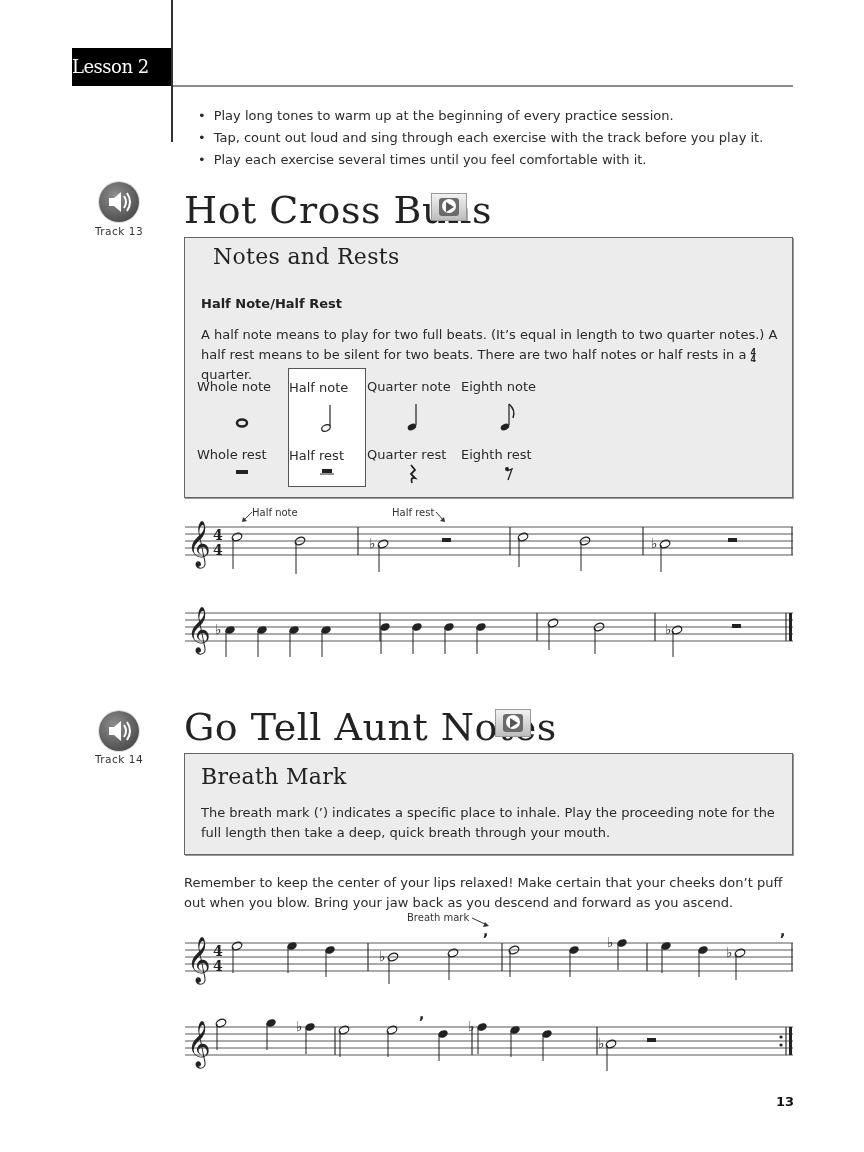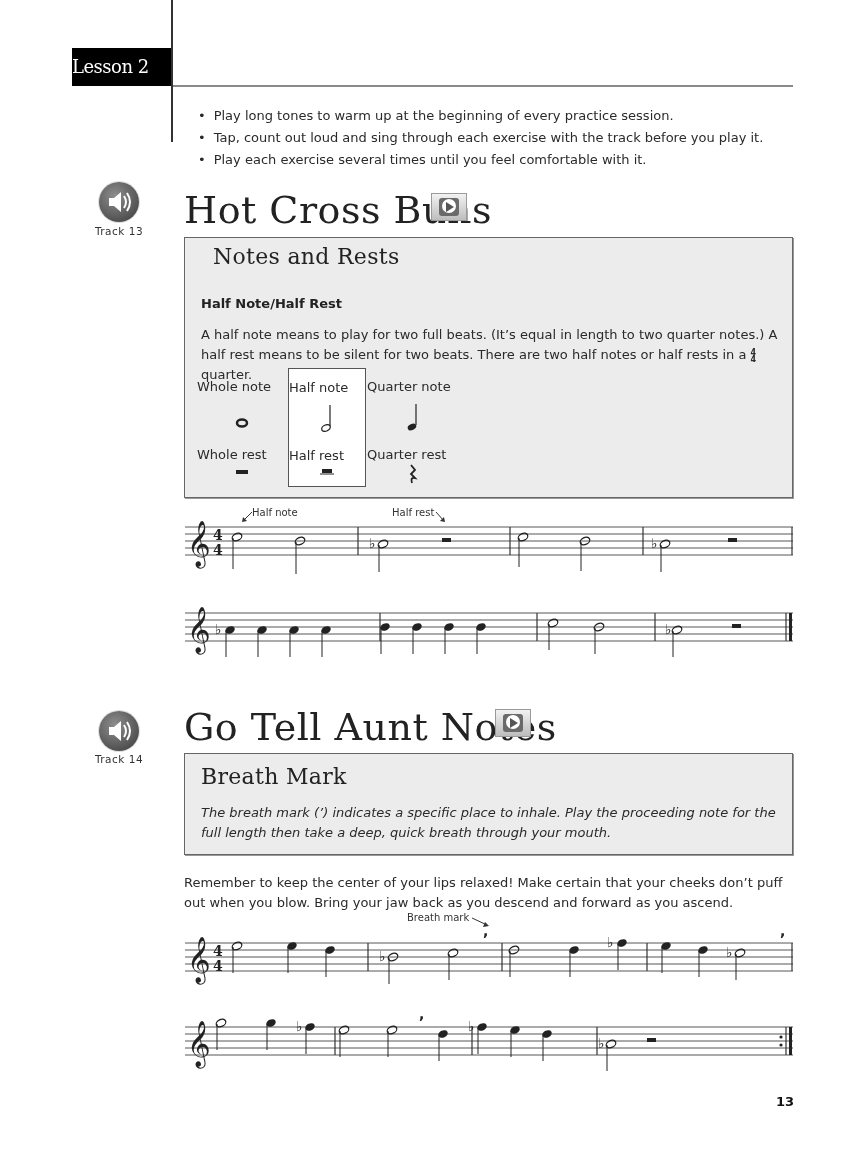--- a/index.html
+++ b/index.html
@@ -95,20 +95,33 @@
     <div class="lbl1">Quarter note</div>
     <svg style="top:34px" width="14" height="30">
         <line x1="10" y1="2" x2="10" y2="23" stroke="#222" stroke-width="1.2"></line>
         <ellipse cx="6" cy="25" rx="4.5" ry="3" fill="#222" transform="rotate(-25 6 25)"></ellipse>
       </svg>
     <div class="lbl2">Quarter rest</div>
     <svg style="top:96px" width="10" height="20">
         <path d="M3 1 L7 6 L3 10 L7 14 Q2 13 4 19" stroke="#222" stroke-width="1.8" fill="none"></path>
       </svg>
   </div>
+  <div class="sym-col" style="left:264px;width:96px;">
+    <div class="lbl1">Eighth note</div>
+    <svg style="top:34px" width="18" height="30">
+        <line x1="9" y1="2" x2="9" y2="23" stroke="#222" stroke-width="1.2"></line>
+        <path d="M9 2 q7 6 4 14" stroke="#222" stroke-width="1.5" fill="none"></path>
+        <ellipse cx="5" cy="25" rx="4.5" ry="3" fill="#222" transform="rotate(-25 5 25)"></ellipse>
+      </svg>
+    <div class="lbl2">Eighth rest</div>
+    <svg style="top:98px" width="10" height="16">
+        <circle cx="3" cy="3" r="2" fill="#222"></circle>
+        <path d="M3 5 L8 3 L4 14" stroke="#222" stroke-width="1.3" fill="none"></path>
+      </svg>
+  </div>
 </div>
 
 <div class="abs annot" style="left:252px;top:507px;">Half note</div>
 <svg class="abs" style="left:240px;top:510px;" width="14" height="14">
     <line x1="12" y1="2" x2="3" y2="11" stroke="#333"></line>
     <path d="M2 12 L3 7 L7 11 Z" fill="#333"></path>
   </svg>
 <div class="abs annot" style="left:392px;top:507px;">Half rest</div>
 <svg class="abs" style="left:434px;top:510px;" width="14" height="14">
     <line x1="2" y1="2" x2="10" y2="11" stroke="#333"></line>
@@ -212,21 +225,21 @@
 </div>
 <div class="abs track-label" style="left:89px;top:753px;">Track 14</div>
 <div class="abs song-title" style="left:184px;top:705px;">Go Tell Aunt Notes</div>
 <div class="abs play-btn" style="left:495px;top:709px;">
   <div class="inner"></div>
     <div class="tri"></div>
 </div>
 
 <div class="abs info-box" style="left:184px;top:753px;width:609px;height:102px;">
   <div class="abs box-title" style="left:16px;top:10px;">Breath Mark</div>
-  <div class="abs box-text" style="left:16px;top:49px;width:580px;font-style:italic;">The breath mark (’) indicates a specific place to inhale. Play the proceeding note for the full length then take a deep, quick breath through your mouth.</div>
+  <div class="abs box-text" style="left:16px;top:49px;width:580px;">The breath mark (’) indicates a specific place to inhale. Play the proceeding note for the full length then take a deep, quick breath through your mouth.</div>
 </div>
 
 <div class="abs para" style="left:184px;top:873px;width:610px;">Remember to keep the center of your lips relaxed! Make certain that your cheeks don’t puff out when you blow. Bring your jaw back as you descend and forward as you ascend.</div>
 
 <div class="abs annot" style="left:407px;top:912px;">Breath mark</div>
 <svg class="abs" style="left:470px;top:915px;" width="22" height="14">
     <line x1="2" y1="3" x2="17" y2="10" stroke="#333"></line>
     <path d="M19 11 L13 12 L15 7 Z" fill="#333"></path>
   </svg>
 

